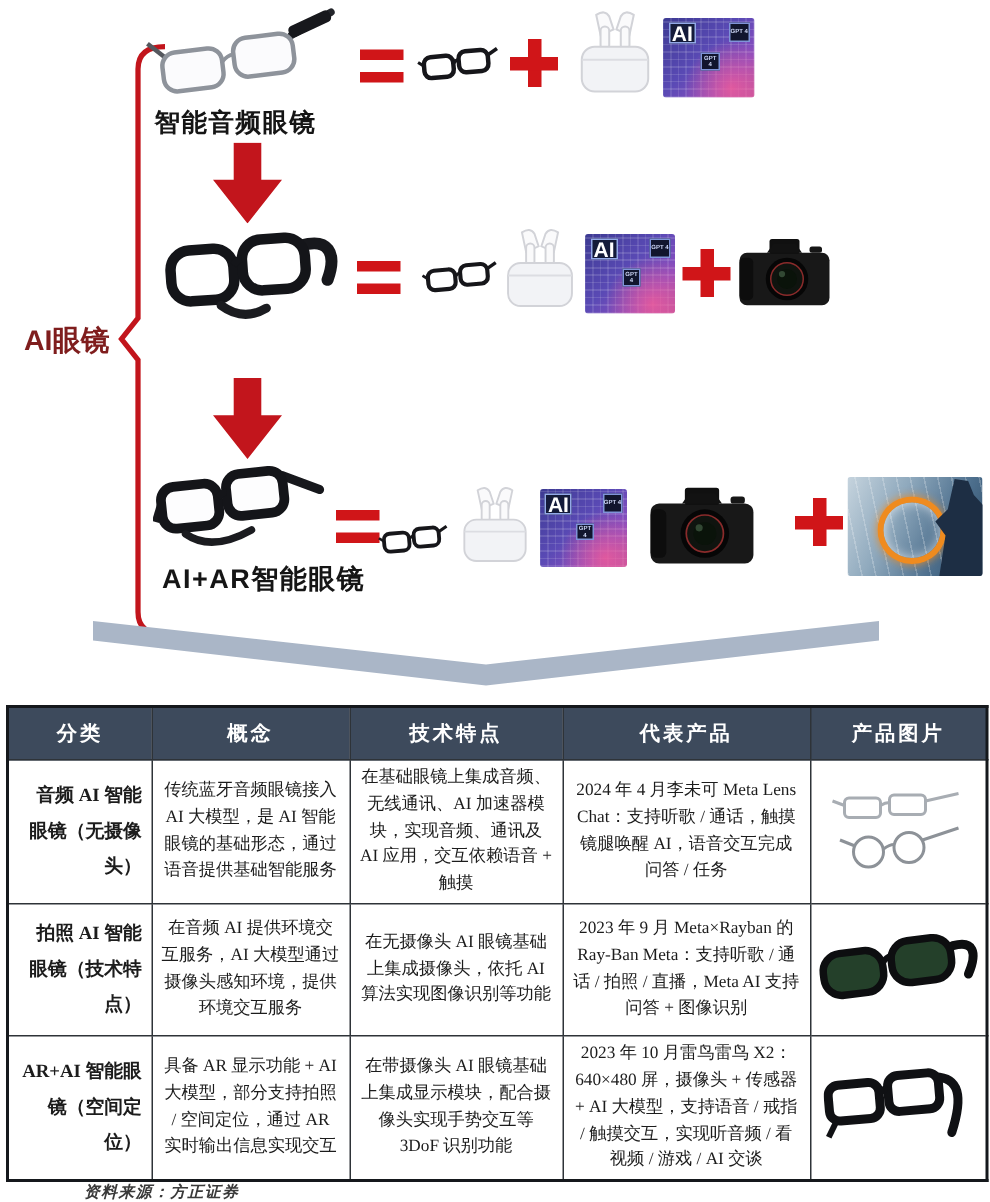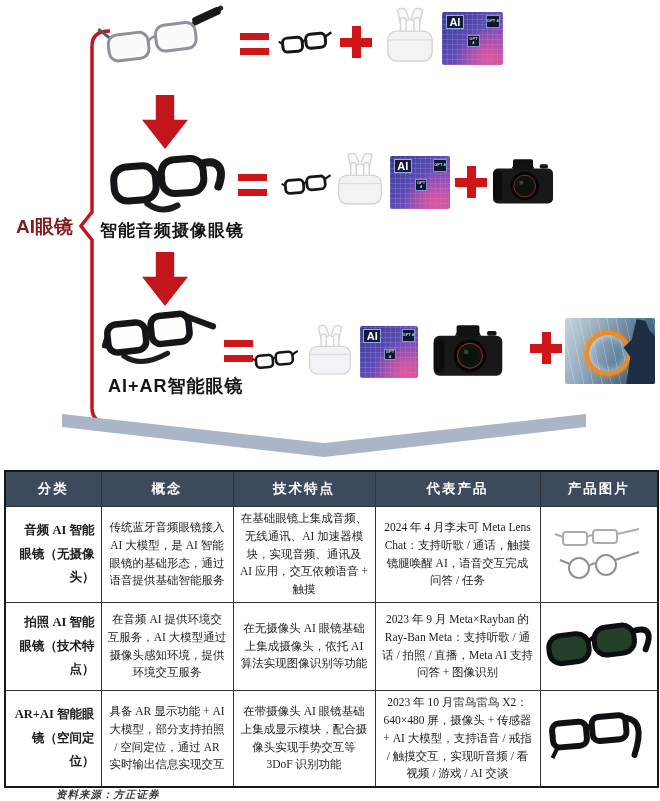--- a/index.html
+++ b/index.html
@@ -23,21 +23,21 @@
   .plus::before{content:"";position:absolute;left:50%;top:0;width:9px;height:100%;margin-left:-4.5px;background:#d01518;}
   .plus::after{content:"";position:absolute;top:50%;left:0;height:9px;width:100%;margin-top:-4.5px;background:#d01518;}
 
   .chip{position:absolute;border-radius:2px;overflow:hidden;
     background:
       radial-gradient(circle at 75% 88%, rgba(236,90,154,.85), rgba(236,90,154,0) 48%),
       repeating-linear-gradient(0deg, rgba(255,255,255,.13) 0 1px, transparent 1px 5px),
       repeating-linear-gradient(90deg, rgba(255,255,255,.11) 0 1px, transparent 1px 5px),
       linear-gradient(135deg,#3c3a92 0%,#5a4ab5 45%,#8b4ec0 75%,#bd549c 100%);}
   .chip .b-ai{position:absolute;top:6%;left:6%;width:27%;height:23%;background:#141b3a;border:1px solid #93a9e8;
-    color:#fff;font-weight:bold;font-size:11px;display:flex;align-items:center;justify-content:center;text-align:right;}
+    color:#fff;font-weight:bold;font-size:14px;display:flex;align-items:center;justify-content:center;text-align:right;}
   .chip .b-tr{position:absolute;top:6%;right:5%;width:20%;height:20%;background:#11152e;border:1px solid #7f93d8;
     color:#cdd6f5;font-weight:bold;font-size:4px;line-height:1.1;display:flex;align-items:center;justify-content:center;text-align:center;}
   .chip .b-mid{position:absolute;top:44%;left:41%;width:18%;height:18%;background:#11152e;border:1px solid #7f93d8;
     color:#cdd6f5;font-weight:bold;font-size:4px;line-height:1.1;display:flex;align-items:center;justify-content:center;text-align:center;}
 
   .arimg{position:absolute;border-radius:2px;overflow:hidden;
     background:
       repeating-linear-gradient(78deg, rgba(255,255,255,.22) 0 1px, transparent 1px 9px),
       linear-gradient(115deg,#c6d4de 0%,#8fa9bd 35%,#4d6f8d 70%,#2b4964 100%);}
   .ar-ring{position:absolute;left:22%;top:20%;width:42%;height:56%;border:4px solid #ef8b1f;border-radius:50%;
@@ -111,20 +111,21 @@
     <svg class="abs" style="left:96px;top:5px" width="140" height="62" viewBox="0 0 140 62">
       <g transform="rotate(-7 70 34)">
         <path d="M100 22 L128 10" stroke="#23252a" stroke-width="5" stroke-linecap="round"></path>
         <rect x="98" y="12" width="30" height="8" rx="3" transform="rotate(-18 113 16)" fill="#17181c"></rect>
         <path d="M14 26 L4 16" stroke="#55585e" stroke-width="3"></path>
         <rect x="12" y="24" width="40" height="26" rx="9" fill="rgba(250,250,252,0.75)" stroke="#8e939b" stroke-width="3"></rect>
         <rect x="60" y="20" width="40" height="26" rx="9" fill="rgba(250,250,252,0.75)" stroke="#8e939b" stroke-width="3"></rect>
         <path d="M52 34 q4-4 8-4" fill="none" stroke="#8e939b" stroke-width="2.5"></path>
       </g>
     </svg>
+    <div class="slabel" style="left:103px;top:70px">智能音频眼镜</div>
 
     <div class="eq" style="left:240px;top:33px">
         <i class="t"></i>
         <i class="b"></i>
       </div>
     <svg class="abs" style="left:278px;top:23px" width="56" height="40">
         <use href="#sym-glasses-sm"></use>
       </svg>
     <div class="plus" style="left:340px;top:26px"></div>
     <svg class="abs" style="left:384px;top:6px" width="52" height="58">
@@ -140,21 +141,20 @@
 
     <svg class="abs" style="left:106px;top:148px" width="126" height="70" viewBox="0 0 126 70">
       <g transform="rotate(-4 63 35)">
         <path d="M96 18 C114 14 120 24 112 42" stroke="#17181c" stroke-width="8" fill="none" stroke-linecap="round"></path>
         <rect x="8" y="16" width="42" height="34" rx="13" fill="#fff" stroke="#141519" stroke-width="7"></rect>
         <rect x="56" y="12" width="42" height="34" rx="13" fill="#fff" stroke="#141519" stroke-width="7"></rect>
         <path d="M50 28 q3-4 6-4" stroke="#141519" stroke-width="5" fill="none"></path>
         <path d="M40 54 q14 12 30 4" stroke="#1b1c20" stroke-width="6" fill="none" stroke-linecap="round"></path>
       </g>
     </svg>
-    <div class="slabel" style="left:100px;top:219px">智能音频摄像眼镜</div>
 
     <div class="eq" style="left:238px;top:174px">
         <i class="t"></i>
         <i class="b"></i>
       </div>
     <svg class="abs" style="left:281px;top:166px" width="52" height="38">
         <use href="#sym-glasses-sm"></use>
       </svg>
     <svg class="abs" style="left:335px;top:150px" width="50" height="58">
         <use href="#sym-airpods"></use>

